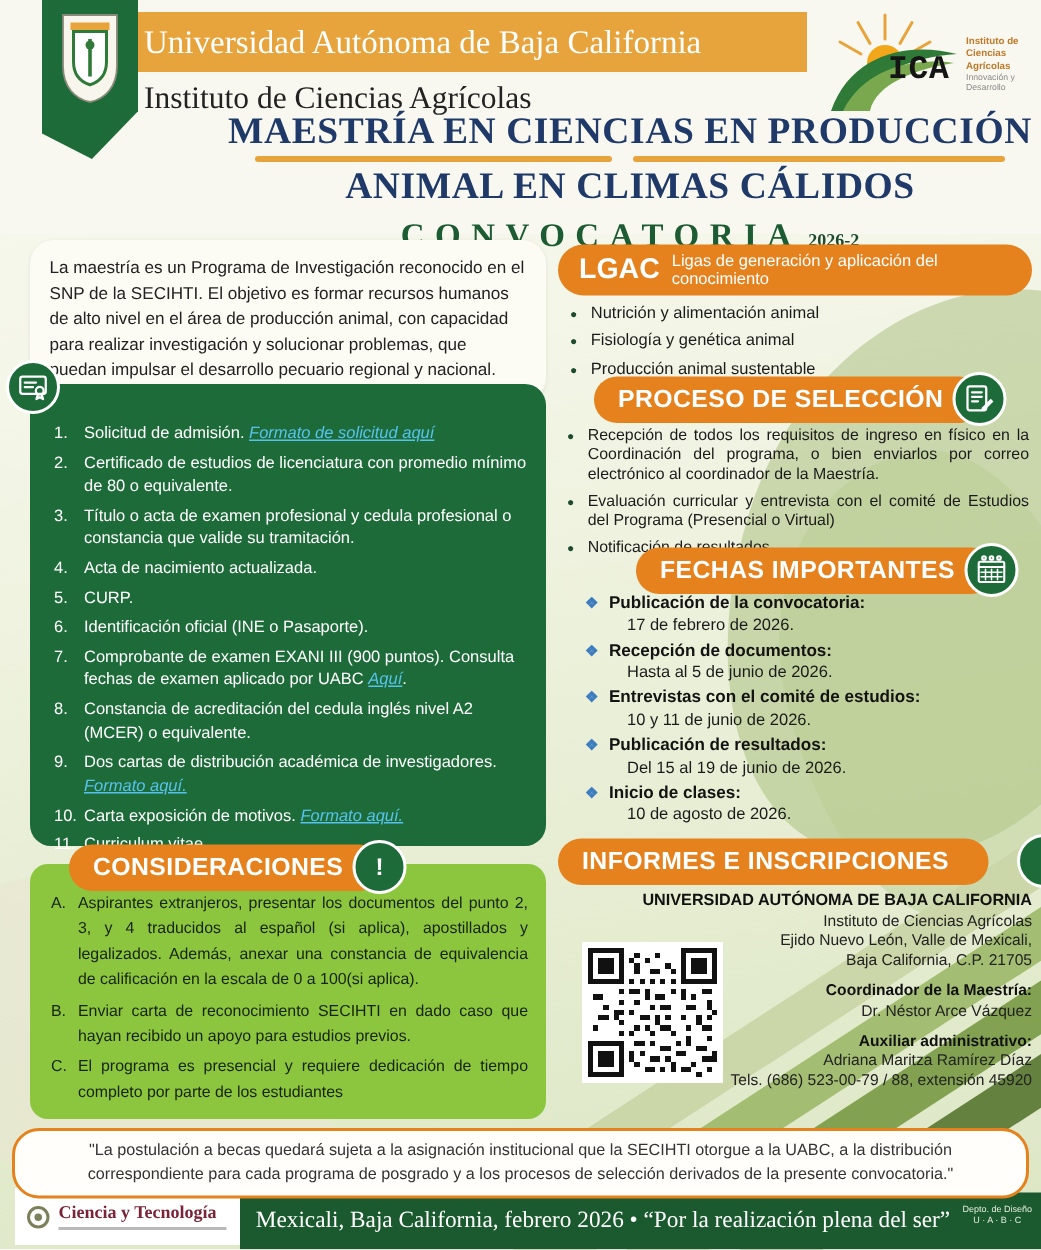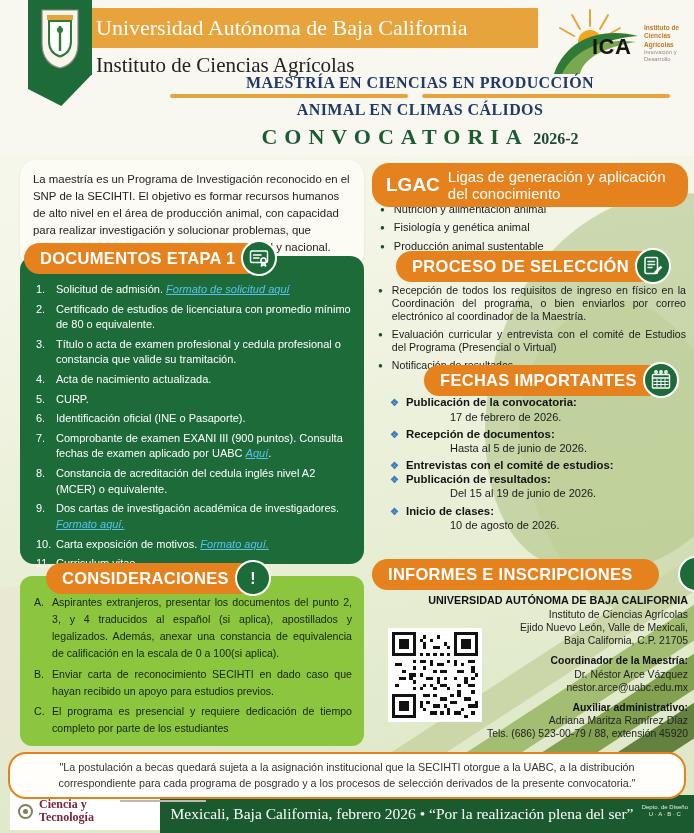--- a/index.html
+++ b/index.html
@@ -26,45 +26,45 @@
   
   .banner{position:absolute;left:30px;top:8px;width:508px;height:40px;background:#E8A43C;z-index:2;
           display:flex;align-items:center;padding-left:66px;}
   .banner span{font-family:"Liberation Serif",serif;font-size:22px;color:#fff;white-space:nowrap;}
   .pennant{position:absolute;left:28px;top:0;width:64px;height:106px;background:#1E6B3A;z-index:3;
            clip-path:polygon(0 0,100% 0,100% 70%,52% 100%,0 84%);display:flex;justify-content:center;}
   .pennant svg{margin-top:8px;}
   .institute{position:absolute;left:96px;top:53px;z-index:2;font-family:"Liberation Serif",serif;
              font-size:21px;color:#222;}
   .ica{position:absolute;right:4px;top:2px;width:140px;height:84px;z-index:2;display:flex;align-items:center;}
-  .ica-art{position:relative;width:92px;height:80px;}
+  .ica-art{position:relative;width:92px;height:80px;font-family:Liberation Mono, monospace;}
   .ica-abbr{position:absolute;left:42px;top:30px;font-weight:bold;font-size:22px;color:#151515;letter-spacing:.5px;}
   .ica-text{display:flex;flex-direction:column;justify-content:center;margin-left:2px;}
   .ica-text .l1,.ica-text .l2{font-size:6.5px;color:#C07A2A;font-weight:bold;line-height:1.25;}
   .ica-text .l3{font-size:5.8px;color:#8a8a8a;line-height:1.3;}
   
   .title-block{position:absolute;left:150px;top:74px;width:540px;text-align:center;z-index:2;}
-  .title-l1,.title-l2{font-family:"Liberation Serif",serif;font-weight:bold;font-size:16px;
+  .title-l1,.title-l2{font-family:"Liberation Serif",serif;font-weight:bold;font-size:25px;
                       color:#1F3A68;letter-spacing:.4px;line-height:1.12;}
   .u-bars{display:flex;justify-content:center;gap:14px;margin:2px 0 3px 0;}
   .u-bars span{height:4px;background:#E8A43C;border-radius:2px;display:block;}
   .ub1{width:238px;} .ub2{width:248px;}
   .convo-row{margin-top:5px;}
   .convo{font-family:"Liberation Serif",serif;font-weight:bold;font-size:22px;color:#1D5C33;letter-spacing:7px;}
-  .term{font-family:"Liberation Serif",serif;font-weight:bold;font-size:16px;color:#1E4A30;margin-left:0;}
+  .term{font-family:"Liberation Serif",serif;font-weight:bold;font-size:12px;color:#1E4A30;margin-left:0;}
   
   .pill-wrap{position:absolute;display:flex;align-items:center;z-index:4;}
   .pill-bg{background:#E5821E;color:#fff;font-weight:bold;font-size:16.5px;letter-spacing:.3px;
            padding:6px 26px 6px 16px;border-radius:18px;white-space:nowrap;}
   .icon-circle{width:36px;height:36px;border-radius:50%;background:#1E6B3A;border:2px solid #fff;
                margin-left:-20px;display:flex;align-items:center;justify-content:center;flex:none;}
   .pill-lgac{position:absolute;left:372px;top:163px;width:316px;z-index:4;background:#E5821E;
              border-radius:17px;padding:5px 14px;display:flex;align-items:center;gap:8px;}
   .lgac-abbr{color:#fff;font-weight:bold;font-size:19px;}
-  .lgac-sub{color:#fff;font-size:15px;}
+  .lgac-sub{color:#fff;font-size:11px;}
   
   .intro{position:absolute;left:20px;top:160px;width:344px;background:#FCFBF4;border-radius:16px;
          padding:11px 13px;font-size:11.4px;line-height:1.5;color:#222;z-index:2;
          box-shadow:0 1px 3px rgba(0,0,0,.08);}
   .panel-doc{position:absolute;left:20px;top:256px;width:344px;height:308px;background:#1E6B3A;
              border-radius:14px;padding:26px 12px 6px 10px;z-index:3;color:#fff;}
   .doc-item{display:flex;margin-bottom:4px;font-size:11px;line-height:1.42;}
   .doc-num{flex:none;width:26px;padding-left:6px;}
   .doclink{color:#56C3EE;font-style:italic;text-decoration:underline;cursor:pointer;}
   .panel-cons{position:absolute;left:20px;top:576px;width:344px;height:170px;background:#8CC63F;
@@ -73,37 +73,37 @@
   .cons-letter{flex:none;width:22px;padding-left:4px;}
   
   .lgac-list{position:absolute;left:380px;top:203px;width:300px;z-index:2;}
   .b-item{display:flex;gap:9px;margin-bottom:4px;font-size:11px;color:#1b1b1b;line-height:1.25;}
   .bullet{flex:none;color:#1E4A30;font-size:8px;line-height:1.8;}
   .proc-list{position:absolute;left:378px;top:284px;width:308px;z-index:2;}
   .proc-list .b-item{font-size:10.6px;line-height:1.22;text-align:justify;margin-bottom:5px;}
   .fechas-list{position:absolute;left:390px;top:396px;width:292px;z-index:2;}
   .f-label{display:flex;gap:7px;font-weight:bold;font-size:11.4px;color:#131313;line-height:1.18;}
   .f-diamond{flex:none;color:#3E7CC0;font-size:10px;line-height:1.35;}
-  .f-value{margin-left:60px;font-size:11px;color:#1b1b1b;line-height:1.2;margin-top:1px;margin-bottom:4px;}
+  .f-value{margin-left:28px;font-size:11px;color:#1b1b1b;line-height:1.2;margin-top:1px;margin-bottom:4px;}
   .contact{position:absolute;left:372px;top:594px;width:316px;text-align:right;font-size:10.4px;
            line-height:1.27;color:#222;z-index:2;}
   .contact .org{font-weight:bold;font-size:10.8px;color:#111;}
   .contact .grp{margin-top:7px;}
   .contact .lbl{font-weight:bold;color:#111;}
   .qr{position:absolute;left:388px;top:628px;width:94px;height:94px;background:#fff;padding:4px;z-index:2;}
   
   .quote{position:absolute;left:8px;top:752px;width:678px;background:#FFFEFA;border:2px solid #E5821E;
          border-radius:18px;padding:6px 22px;text-align:center;font-size:10.8px;line-height:1.45;
          color:#333;z-index:5;}
   .ciencia{position:absolute;left:10px;top:792px;width:150px;height:38px;background:#fff;z-index:4;
            display:flex;align-items:center;gap:6px;padding:4px 8px;}
   .c-emblem{flex:none;width:15px;height:15px;border-radius:50%;border:2px solid #7C815B;background:#fff;
             display:flex;align-items:center;justify-content:center;}
   .c-emblem i{width:5px;height:5px;border-radius:50%;background:#7C815B;display:block;}
-  .c-txt{display:flex;flex-direction:row;}
+  .c-txt{display:flex;flex-direction:column;}
   .c-txt span{font-family:"Liberation Serif",serif;font-weight:bold;font-size:12px;color:#7A2438;line-height:1.1;}
   .c-line{width:112px;height:2px;background:#B9B9B9;margin-top:2px;}
   .footbar{position:absolute;left:160px;top:795px;width:534px;height:38px;background:#1B5A2E;z-index:3;
            display:flex;align-items:center;justify-content:center;padding-right:50px;}
   .footbar .ftxt{font-family:"Liberation Serif",serif;font-size:15.5px;color:#fff;white-space:nowrap;}
   .credit{position:absolute;right:6px;top:804px;z-index:4;text-align:center;color:#E5EDE2;
           font-size:6px;line-height:1.15;}
   svg{display:block;}
 </style>
 </head>
@@ -166,21 +166,20 @@
     <div class="title-l2">ANIMAL EN CLIMAS CÁLIDOS</div>
     <div class="convo-row">
       <span class="convo">CONVOCATORIA</span>
       <span class="term">2026-2</span>
     </div>
   </div>
 
   <div class="intro">La maestría es un Programa de Investigación reconocido en el SNP de la SECIHTI. El objetivo es formar recursos humanos de alto nivel en el área de producción animal, con capacidad para realizar investigación y solucionar problemas, que puedan impulsar el desarrollo pecuario regional y nacional.</div>
 
   <div class="pill-wrap" style="left:24px;top:240px;">
-    <div class="pill-bg">DOCUMENTOS ETAPA 1</div>
     <div class="icon-circle">
       <svg width="22" height="22" viewBox="0 0 22 22" fill="none" stroke="#fff" stroke-width="1.5" stroke-linecap="round" stroke-linejoin="round">
         <rect x="2.5" y="4" width="17" height="11.5" rx="1.5"></rect>
         <line x1="5.5" y1="8" x2="13" y2="8"></line>
           <line x1="5.5" y1="11" x2="11" y2="11"></line>
         <circle cx="15.5" cy="13.5" r="2.6"></circle>
         <path d="M14.3 15.8l-1 3.2 2.2-1.2 2.2 1.2-1-3.2"></path>
       </svg>
     </div>
   </div>
@@ -212,21 +211,21 @@
     <div class="doc-item">
         <span class="doc-num">7.</span>
         <span><span>Comprobante de examen EXANI III (900 puntos). Consulta fechas de examen aplicado por UABC </span><a class="doclink">Aquí</a><span>.</span></span>
       </div>
     <div class="doc-item">
         <span class="doc-num">8.</span>
         <span><span>Constancia de acreditación del cedula inglés nivel A2 (MCER) o equivalente.</span></span>
       </div>
     <div class="doc-item">
         <span class="doc-num">9.</span>
-        <span><span>Dos cartas de investigación académica de investigadores. </span><a class="doclink">Formato aquí.</a></span>
+        <span><span>Dos cartas de distribución académica de investigadores. </span><a class="doclink">Formato aquí.</a></span>
       </div>
     <div class="doc-item">
         <span class="doc-num">10.</span>
         <span><span>Carta exposición de motivos. </span><a class="doclink">Formato aquí.</a></span>
       </div>
     <div class="doc-item">
         <span class="doc-num">11.</span>
         <span><span>Curriculum vitae.</span></span>
       </div>
   </div>
@@ -332,20 +331,21 @@
           <span class="f-diamond">❖</span>
           <span>Recepción de documentos:</span>
         </div>
       <div class="f-value">Hasta al 5 de junio de 2026.</div>
     </div>
     <div>
       <div class="f-label">
           <span class="f-diamond">❖</span>
           <span>Entrevistas con el comité de estudios:</span>
         </div>
+      <div class="f-value">10 y 11 de junio de 2026.</div>
     </div>
     <div>
       <div class="f-label">
           <span class="f-diamond">❖</span>
           <span>Publicación de resultados:</span>
         </div>
       <div class="f-value">Del 15 al 19 de junio de 2026.</div>
     </div>
     <div>
       <div class="f-label">
@@ -364,21 +364,20 @@
         </svg>
     </div>
   </div>
   <div class="contact">
     <div class="org">UNIVERSIDAD AUTÓNOMA DE BAJA CALIFORNIA</div>
     <div>Instituto de Ciencias Agrícolas</div>
     <div>Ejido Nuevo León, Valle de Mexicali,</div>
     <div>Baja California, C.P. 21705</div>
     <div class="grp lbl">Coordinador de la Maestría:</div>
     <div>Dr. Néstor Arce Vázquez</div>
-    <div>nestor.arce@uabc.edu.mx</div>
     <div class="grp lbl">Auxiliar administrativo:</div>
     <div>Adriana Maritza Ramírez Díaz</div>
     <div>Tels. (686) 523-00-79 / 88, extensión 45920</div>
   </div>
   <div class="qr">
     <svg width="86" height="86" viewBox="0 0 25 25" shape-rendering="crispEdges">
       <rect width="25" height="25" fill="#fff"></rect>
       <path fill="#111" d="M0 0h7v7H0z M18 0h7v7h-7z M0 18h7v7H0z"></path>
       <path fill="#fff" d="M1 1h5v5H1z M19 1h5v5h-5z M1 19h5v5H1z"></path>
       <path fill="#111" d="M2 2h3v3H2z M20 2h3v3h-3z M2 20h3v3H2z"></path>

